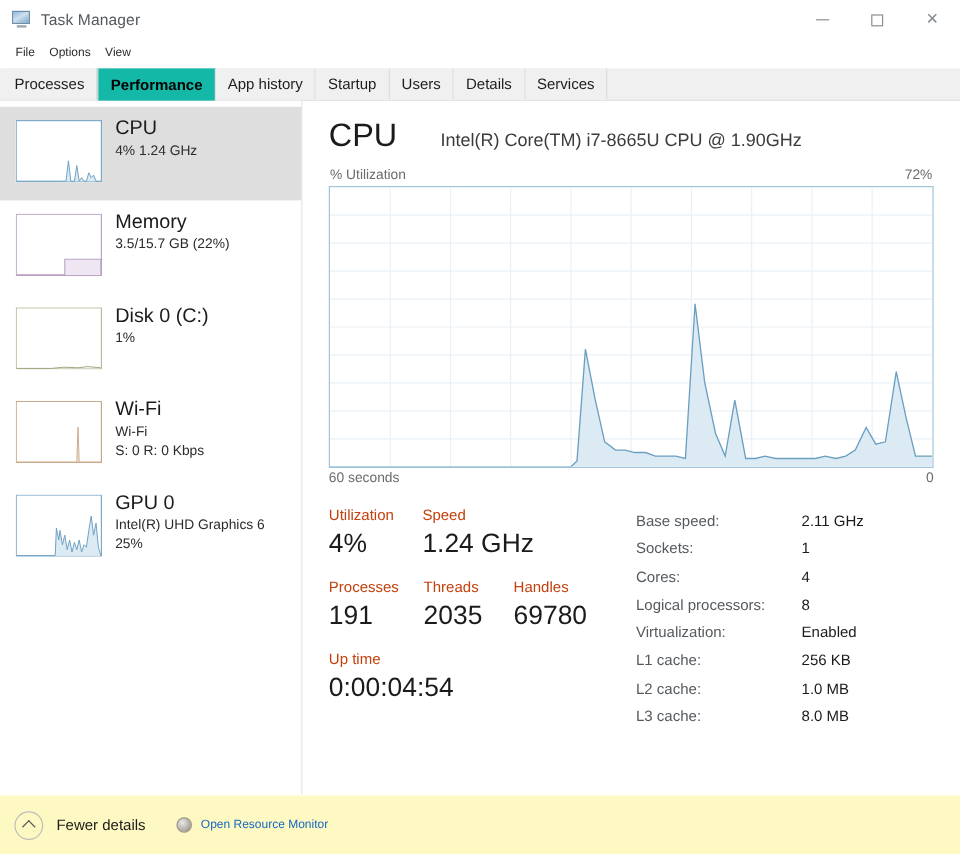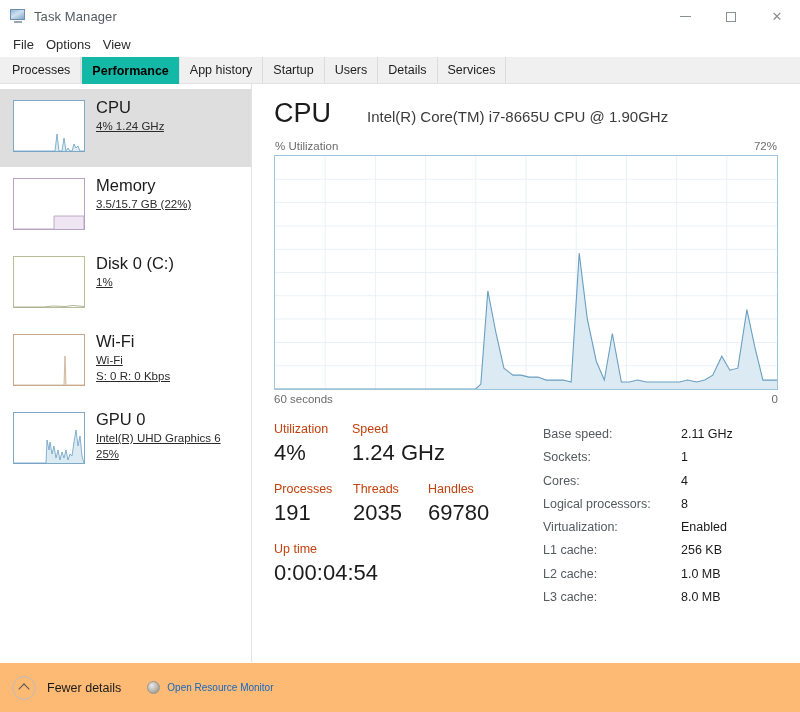--- a/index.html
+++ b/index.html
@@ -40,21 +40,21 @@
     width: 46px; height: 33px; display: flex; align-items: center;
     justify-content: center; color: #8a8f94;
   }
   .glyph-min { width: 11px; height: 1px; background: #8a8f94; }
   .glyph-max { width: 10px; height: 10px; border: 1px solid #8a8f94; }
   .glyph-close { font-size: 13px; line-height: 1; color: #8a8f94; font-family: "DejaVu Sans", sans-serif; }
 
   
   .menubar { height: 24px; display: flex; align-items: center; padding-left: 7px; gap: 0; }
   .menu-item {
-    font-size: 13px; color: #2b2b2b; padding: 2px 6px; line-height: 18px;
+    font-size: 10px; color: #2b2b2b; padding: 2px 6px; line-height: 18px;
   }
 
   
   .tabstrip {
     height: 27px; display: flex; align-items: stretch;
     background: #f0f0f0; padding-left: 2px;
     border-bottom: 1px solid #e2e2e2;
   }
   .tab {
     display: flex; align-items: center; padding: 0 10px;
@@ -83,21 +83,21 @@
   .res-item.selected { background: #dedede; }
   .thumb {
     width: 72px; height: 52px; flex: none; background: #ffffff;
     position: relative; overflow: hidden; margin-top: 4px;
   }
   .thumb svg { display: block; width: 100%; height: 100%; }
   .res-meta { padding-top: 1px; min-width: 0; }
   .res-title { font-size: 16.5px; color: #1b1b1b; line-height: 21px; white-space: nowrap; }
   .res-sub {
     font-size: 11.5px; color: #2b2b2b; line-height: 16px;
-    white-space: nowrap; overflow: hidden; text-decoration: underline;
+    white-space: nowrap; overflow: hidden;
   }
 
   
   .main { flex: 1; padding: 12px 22px 0 22px; position: relative; }
   .main-head { display: flex; align-items: baseline; gap: 36px; height: 44px; }
   .main-title { font-size: 27px; color: #1b1b1b; line-height: 34px; font-weight: normal; }
   .main-model { font-size: 15px; color: #3b3b3b; line-height: 22px; }
 
   .graph-labels {
     display: flex; justify-content: space-between;
@@ -119,29 +119,29 @@
   .stat-row { display: flex; margin-bottom: 13px; }
   .stat-cell { }
   .stat-cell .lbl { font-size: 12.5px; color: #c2410c; line-height: 17px; }
   .stat-cell .val { font-size: 22px; color: #1b1b1b; line-height: 30px; font-weight: normal; }
   .c-util { width: 78px; }
   .c-speed { width: 120px; }
   .c-proc { width: 79px; }
   .c-thr  { width: 75px; }
   .c-hnd  { width: 90px; }
 
-  .stats-right { flex: 1; padding-top: 2px; padding-left: 6px; margin-left: 13px; }
+  .stats-right { flex: 1; padding-top: 2px; padding-left: 6px; }
   .spec-row { display: flex; line-height: 23.3px; }
   .spec-key { width: 138px; flex: none; font-size: 12.5px; color: #555a5e; }
   .spec-val { font-size: 12.5px; color: #1b1b1b; }
 
   
   .footer {
     position: absolute; left: 0; bottom: 0; width: 800px; height: 50px;
-    background: #fdba74; display: flex; align-items: center; padding-left: 12px;
+    background: #fef9c3; display: flex; align-items: center; padding-left: 12px;
     border-top: 1px solid #ffffff;
   }
   .chev-circle {
     width: 24px; height: 24px; border: 1px solid #bdbdbd; border-radius: 50%;
     display: flex; align-items: center; justify-content: center; flex: none;
   }
   .chev-up {
     width: 8px; height: 8px; border-left: 1.4px solid #555; border-top: 1.4px solid #555;
     transform: rotate(45deg); margin-top: 3px;
   }

